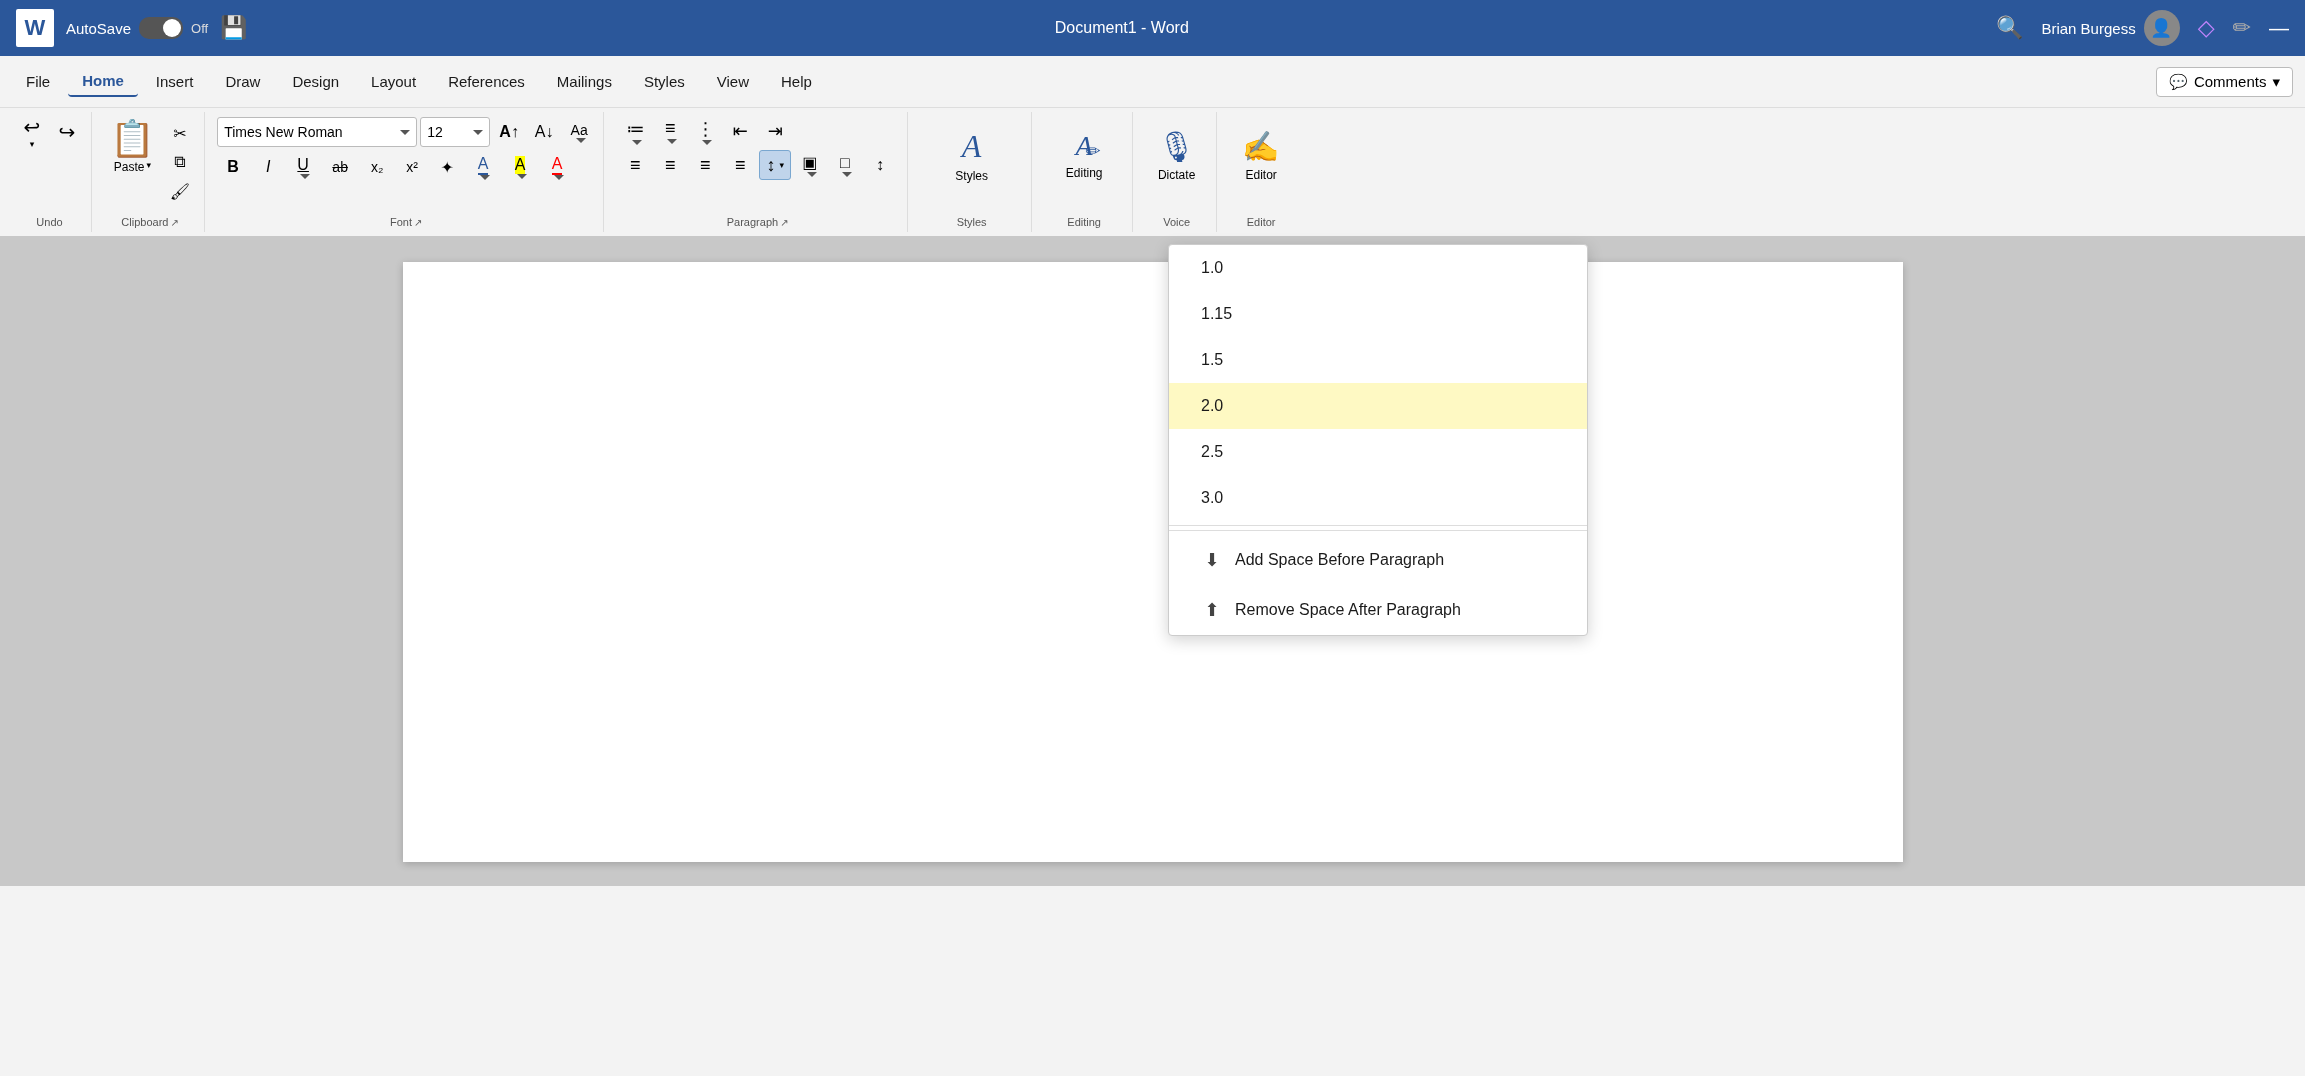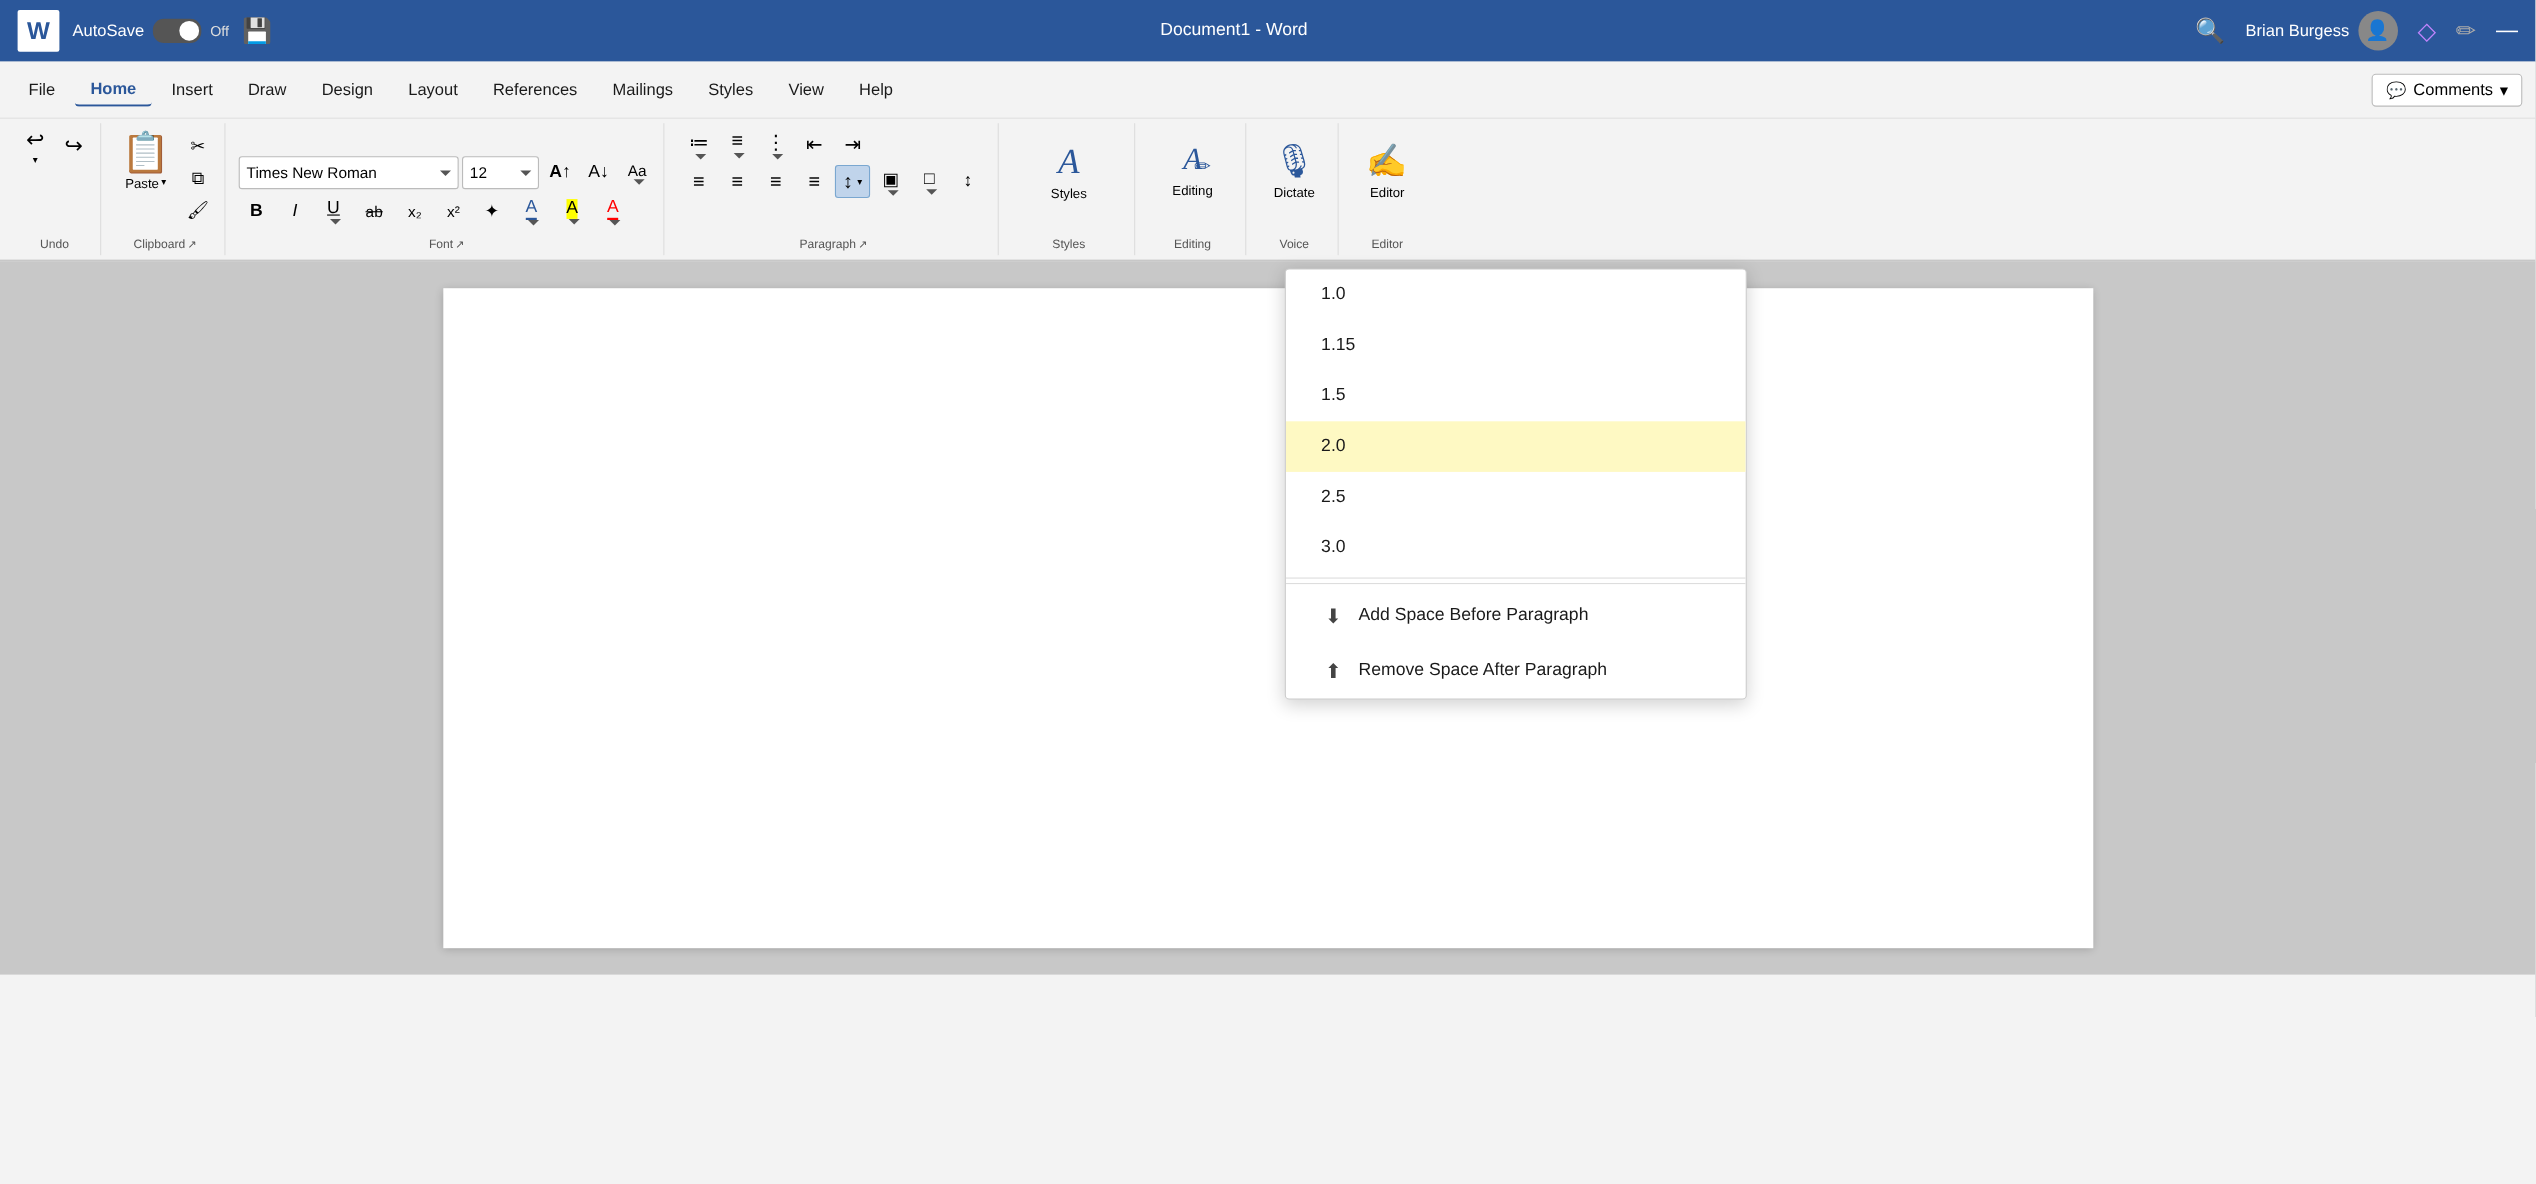--- a/index.html
+++ b/index.html
@@ -308,21 +308,21 @@
         </div>
       </div>
     </div>
     <div class="ribbon-group-label">
       <span>Clipboard</span>
       <span style="font-size:10px;cursor:pointer;">↗</span>
     </div>
   </div>
 
   <div class="ribbon-group font-group">
-    <div style="display:flex;flex-direction:column;gap:4px;width:100%;margin-top:25px;">
+    <div style="display:flex;flex-direction:column;gap:4px;width:100%;">
 
       <div class="ribbon-row">
         <div class="font-dropdown">
           <span style="font-size:14px;">Times New Roman</span>
           <span class="caret"></span>
         </div>
         <div class="size-dropdown">
           <span style="font-size:14px;">12</span>
           <span class="caret"></span>
         </div>

